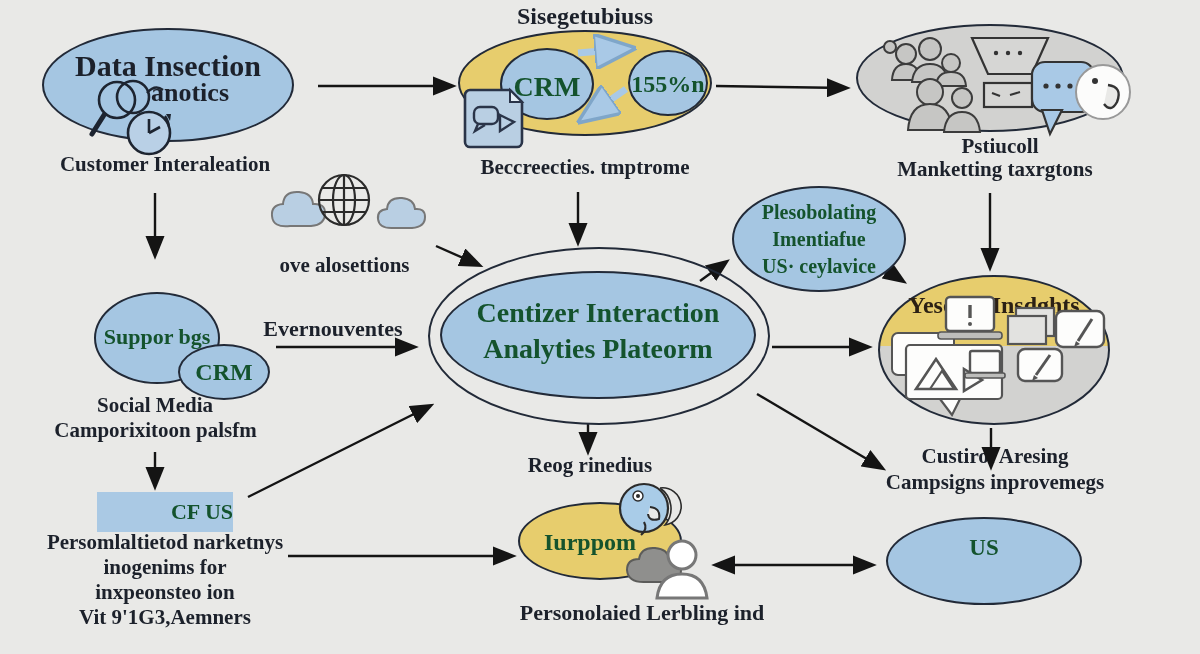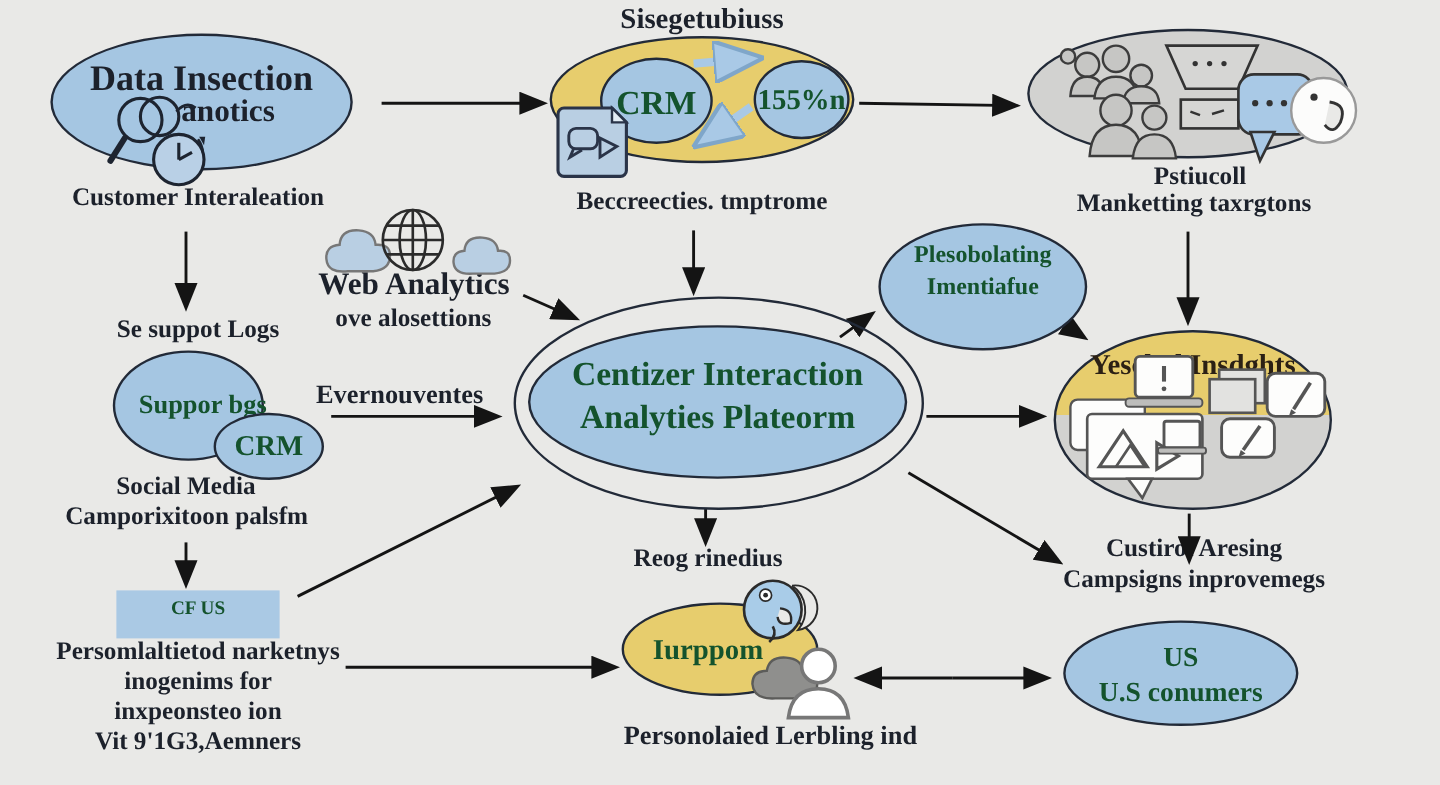--- a/index.html
+++ b/index.html
@@ -130,58 +130,57 @@
     </g>
     <g>
       <circle cx="253" cy="72" r="27" fill="#fcfcfb" stroke="#999" stroke-width="2"></circle>
       <circle cx="245" cy="61" r="3" fill="#333"></circle>
       <path d="M258,65 q15,2 9,17 q-6,11 -13,2" fill="#e9e9e7" stroke="#333" stroke-width="2.4"></path>
     </g>
   </svg>
   <div class="t" style="left:920px;top:134px;width:160px;font-size:21px;">Pstiucoll</div>
   <div class="t" style="left:870px;top:157px;width:250px;font-size:21px;">Manketting taxrgtons</div>
 
-  <div class="t" style="left:60px;top:262px;width:210px;font-size:21px;">Se suppot Logs</div>
   <div class="ellipse blue node" style="left:94px;top:292px;width:126px;height:92px;">
-    <div class="t navy" style="top:30px;left:0;width:100%;font-size:22px;margin-left:12px;">Suppor bgs</div>
+    <div class="t navy" style="top:30px;left:0;width:100%;font-size:22px;">Suppor bgs</div>
   </div>
   <div class="ellipse blue node" style="left:178px;top:344px;width:92px;height:56px;">
     <div class="t navy" style="top:12px;left:0;width:100%;font-size:24px;">CRM</div>
   </div>
   <div class="t" style="left:60px;top:393px;width:190px;font-size:21px;">Social Media</div>
   <div class="t" style="left:38px;top:418px;width:235px;font-size:21px;">Camporixitoon palsfm</div>
 
   <svg class="ic icz" style="left:262px;top:172px;" width="165" height="58" viewBox="0 0 165 58">
     <path d="M28,54 q-17,2 -18,-10 q-1,-11 11,-12 q1,-13 16,-12 q13,1 14,12 q12,-1 12,9 q0,12 -14,13 z" fill="#b9cfe3" stroke="#777" stroke-width="2"></path>
     <g stroke="#2b2b2b" stroke-width="2.2" fill="none">
       <circle cx="82" cy="28" r="25"></circle>
       <ellipse cx="82" cy="28" rx="11" ry="25"></ellipse>
       <line x1="82" y1="3" x2="82" y2="53"></line>
       <line x1="60" y1="16" x2="104" y2="16"></line>
       <line x1="57" y1="28" x2="107" y2="28"></line>
       <line x1="60" y1="40" x2="104" y2="40"></line>
     </g>
     <path d="M132,56 q-15,1 -16,-9 q-1,-9 9,-10 q1,-12 15,-11 q12,1 13,11 q10,-1 10,8 q0,10 -13,11 z" fill="#b9cfe3" stroke="#777" stroke-width="2"></path>
   </svg>
-  <div class="t" style="left:255px;top:222px;width:180px;font-size:26px;">Web Analytics</div>
   <div class="t" style="left:262px;top:253px;width:165px;font-size:21px;">ove alosettions</div>
   <div class="t" style="left:258px;top:316px;width:150px;font-size:22px;">Evernouventes</div>
 
   <div class="ellipse node" style="left:428px;top:247px;width:342px;height:178px;background:transparent;border-width:2px;"></div>
   <div class="ellipse blue node" style="left:440px;top:271px;width:316px;height:128px;">
     <div class="t navy" style="top:22px;left:0;width:100%;font-size:28px;line-height:36px;">
       <div>Centizer Interaction</div>
       <div>Analyties Plateorm</div>
     </div>
   </div>
 
   <div class="ellipse blue node" style="left:732px;top:186px;width:174px;height:106px;">
     <div class="t navy" style="top:11px;left:0;width:100%;font-size:20px;line-height:27px;">
       <div>Plesobolating</div>
       <div>Imentiafue</div>
+      <div>US· ceylavice</div>
     </div>
   </div>
 
   <div class="ellipse node" style="left:878px;top:275px;width:232px;height:150px;border-width:2.5px;background:linear-gradient(to bottom,#e7cd6d 0%,#e7cd6d 47%,#d2d2d0 47%,#d2d2d0 100%);">
     <div class="t" style="top:14px;left:0;width:100%;font-size:24px;color:#2b2014;">Yesclad Insdghts</div>
     <div class="t" style="top:41px;left:35px;width:90px;font-size:13px;font-style:italic;color:#4a1c10;">fasla</div>
     <svg class="ic" style="left:0;top:0;" width="232" height="150" viewBox="0 0 232 150">
       <rect x="12" y="56" width="62" height="42" rx="6" fill="#fdfdfc" stroke="#555" stroke-width="2"></rect>
       <g>
         <rect x="26" y="68" width="96" height="54" rx="4" fill="#fdfdfc" stroke="#555" stroke-width="2.2"></rect>
@@ -213,21 +212,21 @@
         <rect x="138" y="72" width="44" height="32" rx="7" fill="#fdfdfc" stroke="#555" stroke-width="2.4"></rect>
         <line x1="170" y1="78" x2="156" y2="98" stroke="#555" stroke-width="3"></line>
         <polygon points="154,98 152,104 158,101" fill="#555"></polygon>
       </g>
     </svg>
   </div>
   <div class="t" style="left:895px;top:444px;width:200px;font-size:21px;">Custirol Aresing</div>
   <div class="t" style="left:875px;top:470px;width:240px;font-size:21px;">Campsigns inprovemegs</div>
 
   <div class="node" style="position:absolute;left:97px;top:492px;width:136px;height:40px;background:#aac9e4;">
-    <div class="t navy" style="top:7px;left:0;width:100%;font-size:16px;">CF US</div>
+    <div class="t navy" style="top:7px;left:0;width:100%;font-size:22px;padding-left:37px;">CF US</div>
   </div>
   <div class="t" style="left:30px;top:530px;width:270px;font-size:21px;line-height:25px;">
     <div>Persomlaltietod narketnys</div>
     <div>inogenims for</div>
     <div>inxpeonsteo ion</div>
     <div>Vit 9'1G3,Aemners</div>
   </div>
 
   <div class="t" style="left:505px;top:453px;width:170px;font-size:21px;">Reog rinedius</div>
   <div class="ellipse yellow node" style="left:518px;top:502px;width:164px;height:78px;">
@@ -244,17 +243,16 @@
   <svg class="ic icz" style="left:618px;top:534px;" width="96" height="64" viewBox="0 0 96 64">
     <path d="M28,48 q-18,1 -19,-12 q0,-11 12,-11 q2,-12 16,-11 q13,1 14,11 q12,0 12,11 q0,12 -14,12 z" fill="#8f8f8d" stroke="#5c5c5a" stroke-width="2"></path>
     <circle cx="64" cy="21" r="14" fill="#fff" stroke="#777" stroke-width="3"></circle>
     <path d="M39,64 q3,-24 25,-24 q22,0 25,24 z" fill="#fff" stroke="#777" stroke-width="3"></path>
   </svg>
   <div class="t" style="left:468px;top:600px;width:260px;font-size:22px;margin-left:44px;">Personolaied Lerbling ind</div>
 
   <div class="ellipse blue node" style="left:886px;top:517px;width:196px;height:88px;">
     <div class="t navy" style="top:14px;left:0;width:100%;font-size:23px;line-height:29px;">
       <div>US</div>
-      <div>U.S conumers</div>
     </div>
   </div>
 
 </div>
 
 </body></html>

